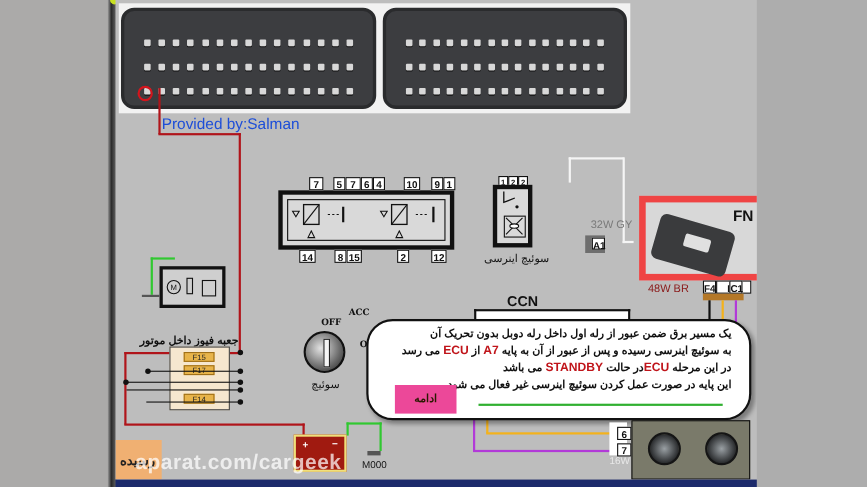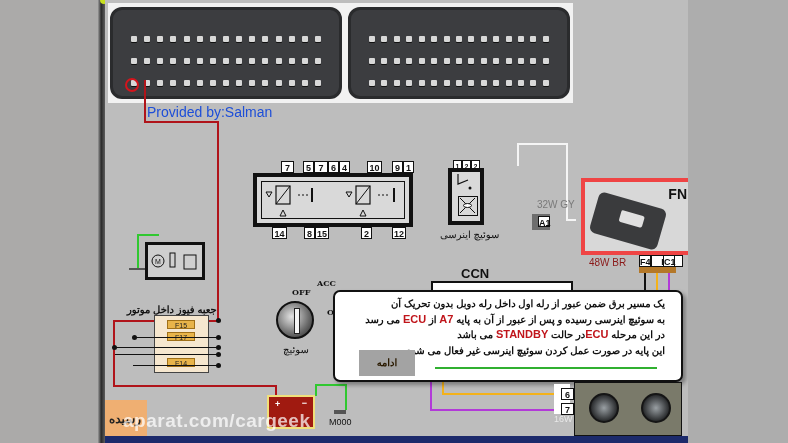--- a/index.html
+++ b/index.html
@@ -31,21 +31,21 @@
 
   
   .relay { position:absolute; left:148px; top:173px; width:160px; height:54px; border:4px solid #111; background:#d9d9d9; box-sizing:border-box; }
   .relay-inner { position:absolute; left:4px; top:4px; right:4px; bottom:4px; border:1px solid #111; }
   .pinbox { position:absolute; height:12px; border:1.5px solid #111; background:#fff; font-size:9px; line-height:12px; text-align:center; font-weight:bold; color:#111; box-sizing:border-box; }
 
   .immob { position:absolute; left:343px; top:168px; width:36px; height:57px; border:4px solid #111; background:#d9d9d9; box-sizing:border-box; }
   .immob-x { position:absolute; left:6px; top:24px; width:20px; height:20px; border:1.5px solid #111; box-sizing:border-box; }
   .label-fa { position:absolute; font-size:10px; font-weight:normal; color:#111; direction:rtl; white-space:nowrap; }
 
-  .fn { position:absolute; left:476px; top:178px; width:116px; height:77px; border:4px solid #ef4444; background:#d8d8d8; box-sizing:border-box; }
+  .fn { position:absolute; left:476px; top:178px; width:116px; height:77px; border:6px solid #ef4444; background:#d8d8d8; box-sizing:border-box; }
   .fn-box { position:absolute; left:8px; top:18px; width:70px; height:42px; background:#3a3b3d; transform:rotate(16deg); border-radius:6px; }
   .fn-box::after { content:""; position:absolute; left:26px; top:12px; width:24px; height:12px; background:#e0e0e0; border-radius:2px; }
   .fn-title { position:absolute; right:6px; top:4px; font-size:14px; font-weight:bold; color:#111; }
   .small-gray { position:absolute; font-size:10px; color:#7a7a7a; }
   .small-red { position:absolute; font-size:10px; color:#8a1818; }
   .a1 { position:absolute; left:433px; top:216px; width:12px; height:11px; }
   .a1-bg { position:absolute; left:427px; top:214px; width:18px; height:16px; background:#6e6e6e; }
 
   
   .fusebox-ico { position:absolute; left:40px; top:242px; width:60px; height:38px; border:3px solid #111; background:#cfcfcf; box-sizing:border-box; }
@@ -57,25 +57,25 @@
   
   .key { position:absolute; left:171px; top:301px; width:38px; height:38px; border-radius:50%; background:radial-gradient(circle at 40% 40%,#e4e4e4,#6a6a6a 60%,#202020); border:2px solid #111; box-sizing:border-box; }
   .key::after { content:""; position:absolute; left:16px; top:5px; width:4px; height:24px; background:#f5f5f5; border:1px solid #222; }
   .key-lbl { position:absolute; font-size:8px; font-weight:bold; font-family:"DejaVu Serif", serif; color:#111; }
 
   
   .ccn-title { position:absolute; left:356px; top:266px; font-size:13px; font-weight:bold; color:#111; }
   .ccn-bar { position:absolute; left:326px; top:281px; width:138px; height:10px; border:2px solid #111; border-bottom:none; background:#fff; }
 
   
-  .popup { position:absolute; left:228px; top:290px; width:350px; height:92px; background:#fff; border:2px solid #111; border-radius:7px; box-shadow:3px 3px 4px rgba(0,0,0,0.35); box-sizing:border-box; }
+  .popup { position:absolute; left:228px; top:290px; width:350px; height:92px; background:#fff; border:2px solid #111; border-radius:24px; box-shadow:3px 3px 4px rgba(0,0,0,0.35); box-sizing:border-box; }
   .popup-text { position:absolute; right:16px; top:4px; width:310px; direction:rtl; text-align:right; font-size:10px; line-height:15.5px; font-weight:bold; color:#111; }
   .popup-text .em { color:#c0141a; font-size:11px; }
   .popup-line { position:absolute; left:100px; top:75px; width:222px; height:2px; background:#30b030; }
-  .continue-btn { position:absolute; left:24px; top:58px; width:56px; height:26px; background:#a3a3a3; border:none; font-size:10px; font-weight:bold; color:#2a1a00; direction:rtl; text-align:center; line-height:26px; cursor:pointer; padding:0; }
+  .continue-btn { position:absolute; left:24px; top:58px; width:56px; height:26px; background:#ec4899; border:none; font-size:10px; font-weight:bold; color:#2a1a00; direction:rtl; text-align:center; line-height:26px; cursor:pointer; padding:0; }
 
   .battery { position:absolute; left:162px; top:395px; width:48px; height:34px; background:#a01a10; border:2px solid #f0e07a; box-sizing:border-box; }
   .batt-sign { position:absolute; color:#fff; font-size:9px; font-weight:bold; }
   .ground { position:absolute; left:229px; top:410px; width:12px; height:4px; background:#555; }
   .m000 { position:absolute; left:224px; top:417px; font-size:9px; color:#111; }
 
   .exit-btn { position:absolute; left:0px; top:400px; width:42px; height:36px; background:#f5ae6a; opacity:0.9; border:none; padding:0; cursor:pointer; }
   .exit-btn span { position:absolute; left:4px; top:12px; font-size:12px; font-weight:bold; color:#111; direction:rtl; }
   .watermark { position:absolute; left:18px; top:410px; font-size:19px; font-weight:bold; color:rgba(255,255,255,0.72); letter-spacing:0.5px; white-space:nowrap; }
 

